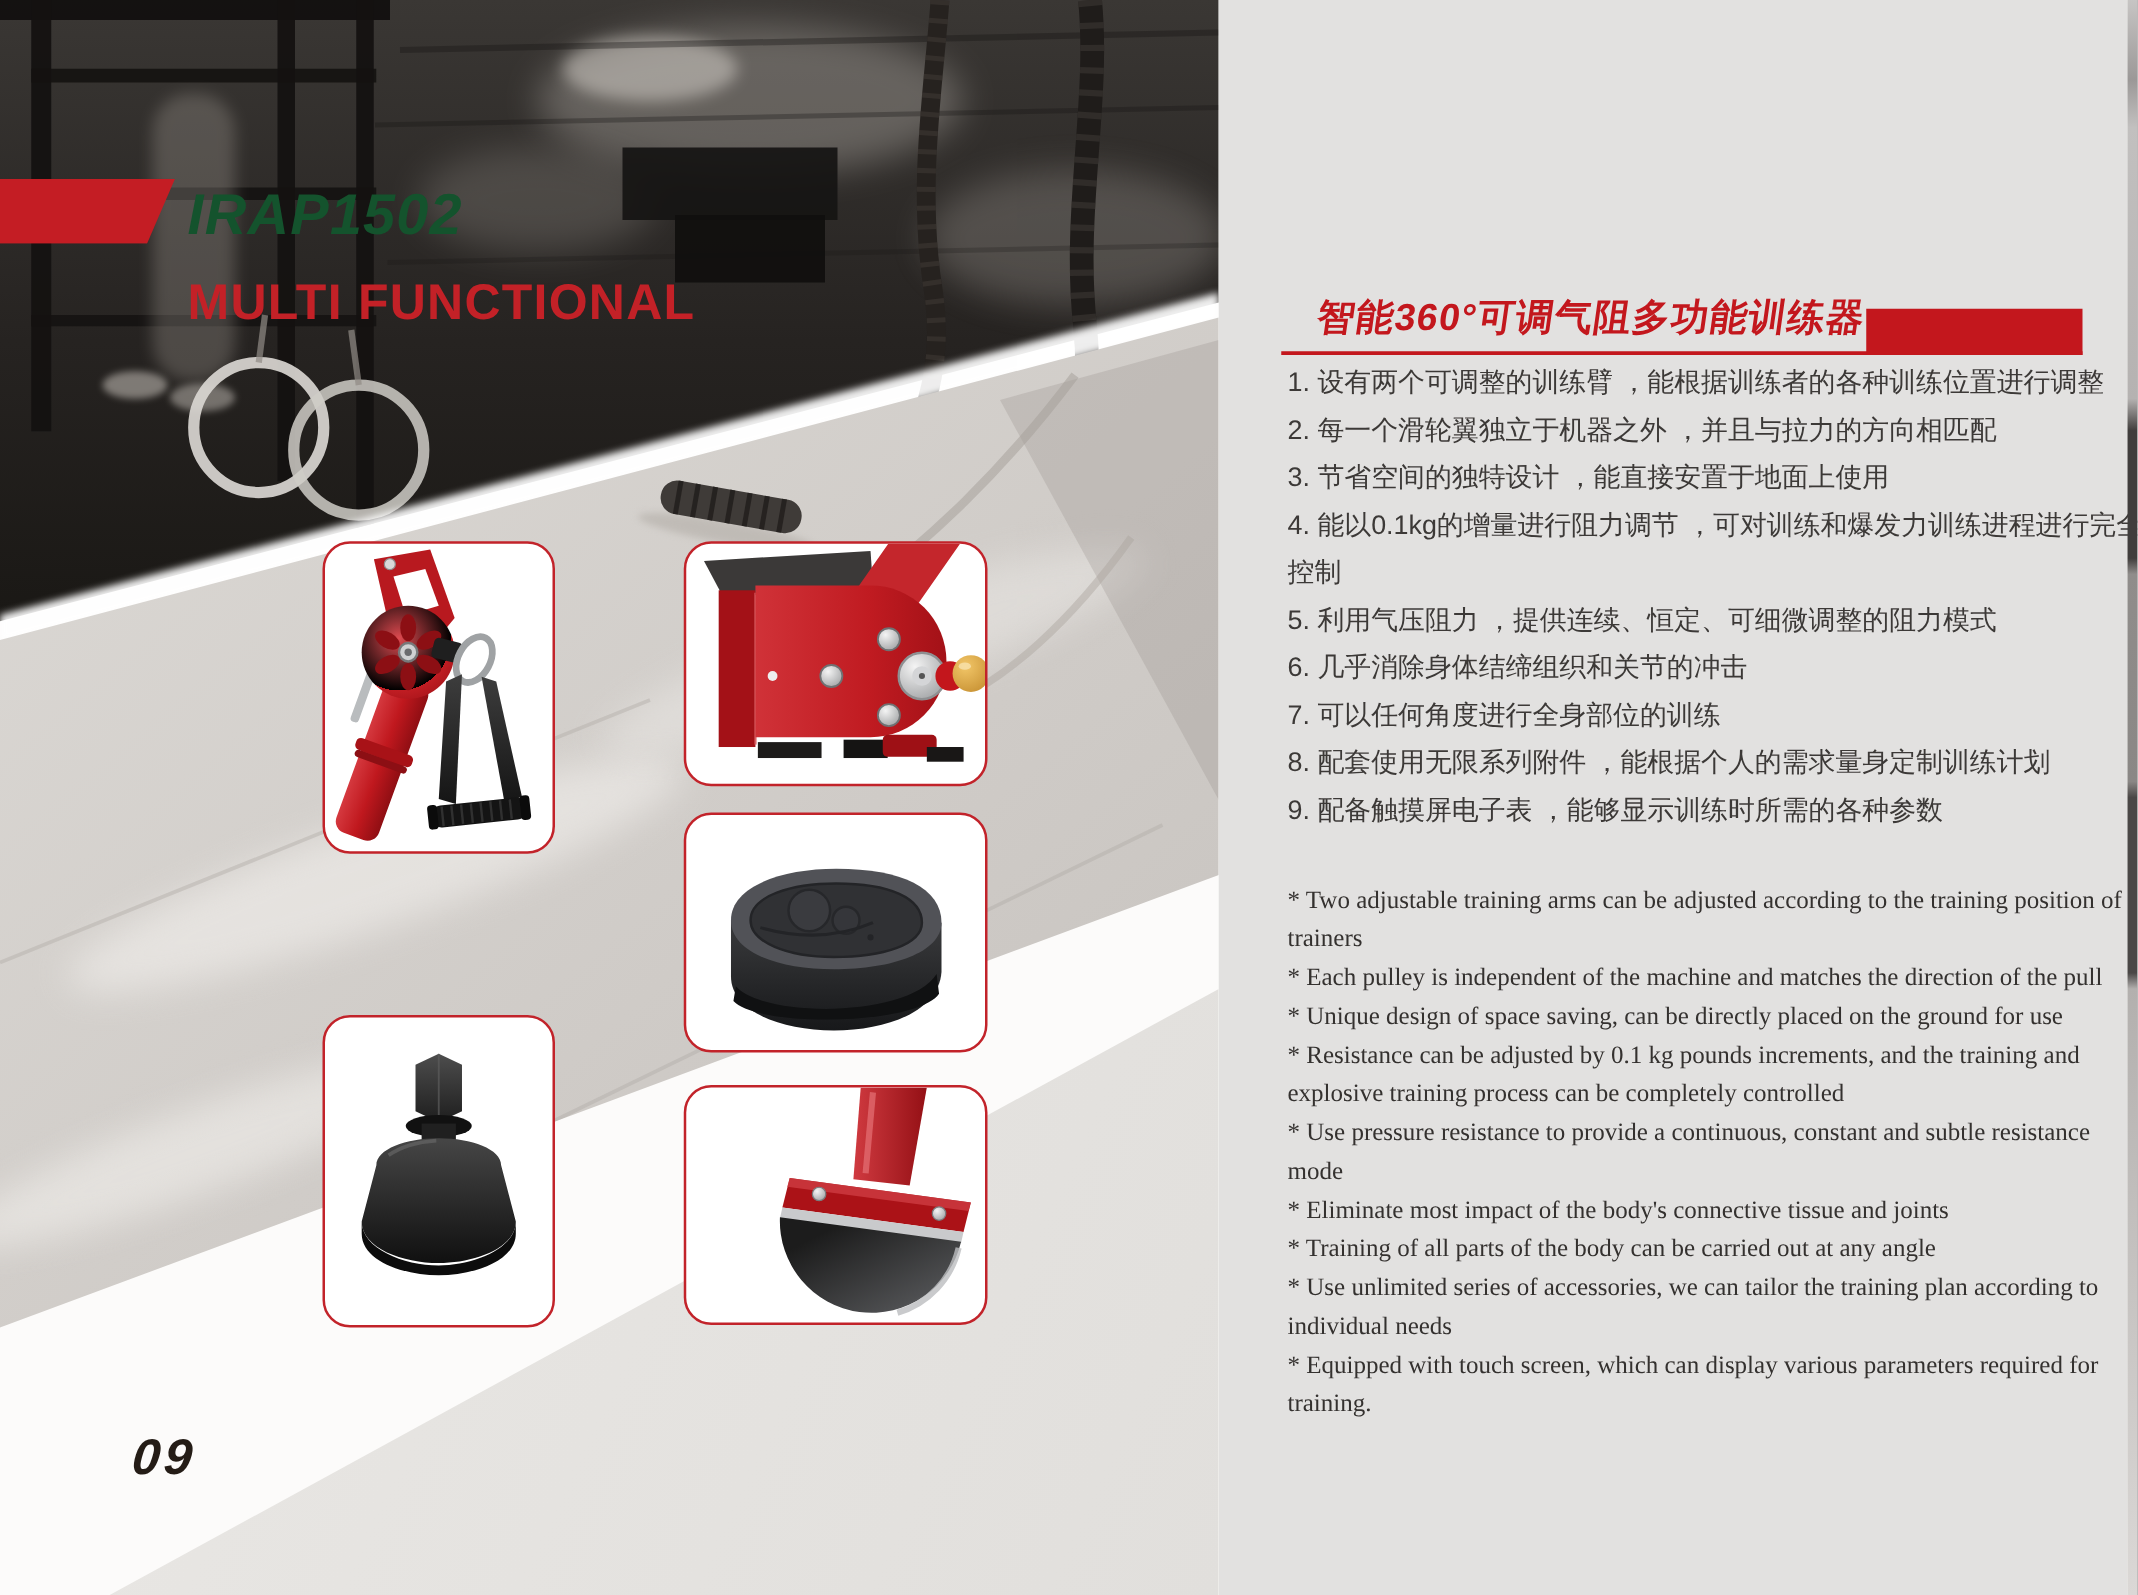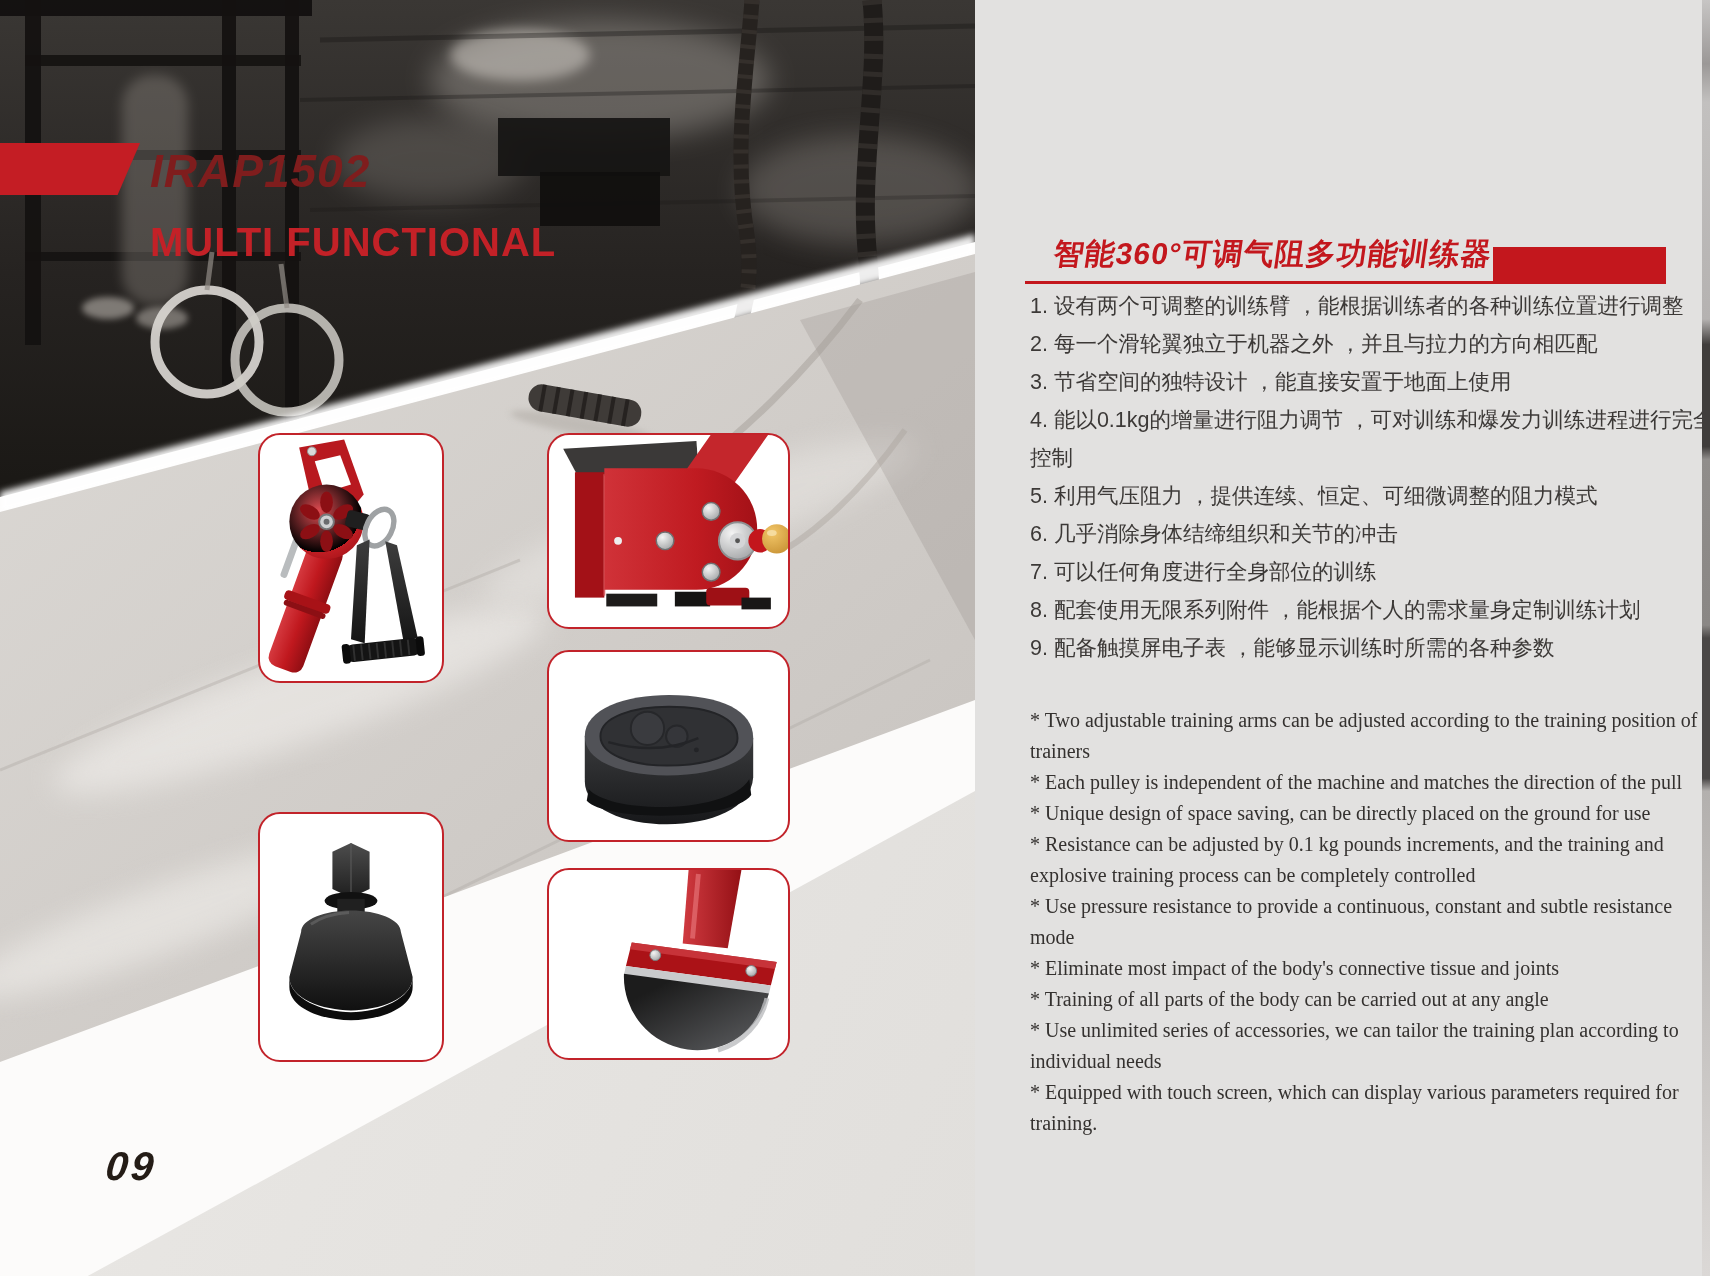--- a/index.html
+++ b/index.html
@@ -7,21 +7,21 @@
          font-family:"Liberation Sans", sans-serif;}
   
   #left-page{position:absolute;left:0;top:0;width:975px;height:1276px;background:#fcfbfa;overflow:hidden;}
   .photo-scene{position:absolute;left:0;top:0;}
   .bottom-gray{position:absolute;left:0;top:0;width:975px;height:1276px;
       clip-path:polygon(9% 100%,100% 62%,100% 100%);
       background:linear-gradient(115deg,#edebe8 0%,#e6e4e1 55%,#e1dfdc 100%);}
   .red-tab{position:absolute;left:0;top:143px;width:140px;height:52px;background:#c41d24;
       clip-path:polygon(0 0,100% 0,84% 100%,0 100%);}
   .model-number{position:absolute;left:150px;top:144px;font-style:italic;font-weight:900;
-      font-size:46px;letter-spacing:1px;color:#7f1d1d;}
+      font-size:46px;letter-spacing:1px;color:#14532d;}
   .product-title{position:absolute;left:150px;top:213px;font-weight:700;font-size:40px;
       line-height:58px;letter-spacing:1px;color:#c32127;}
   .page-number{position:absolute;left:106px;top:1144px;font-style:italic;font-weight:800;
       font-size:40px;letter-spacing:3px;color:#241c16;transform:skewX(-6deg);}
   .detail-card{position:absolute;background:#ffffff;border:2px solid #c2232a;border-radius:22px;
       overflow:hidden;box-sizing:border-box;}
   #card1{left:258px;top:433px;width:186px;height:250px;}
   #card2{left:547px;top:433px;width:243px;height:196px;}
   #card3{left:547px;top:650px;width:243px;height:192px;}
   #card4{left:258px;top:812px;width:186px;height:250px;}

